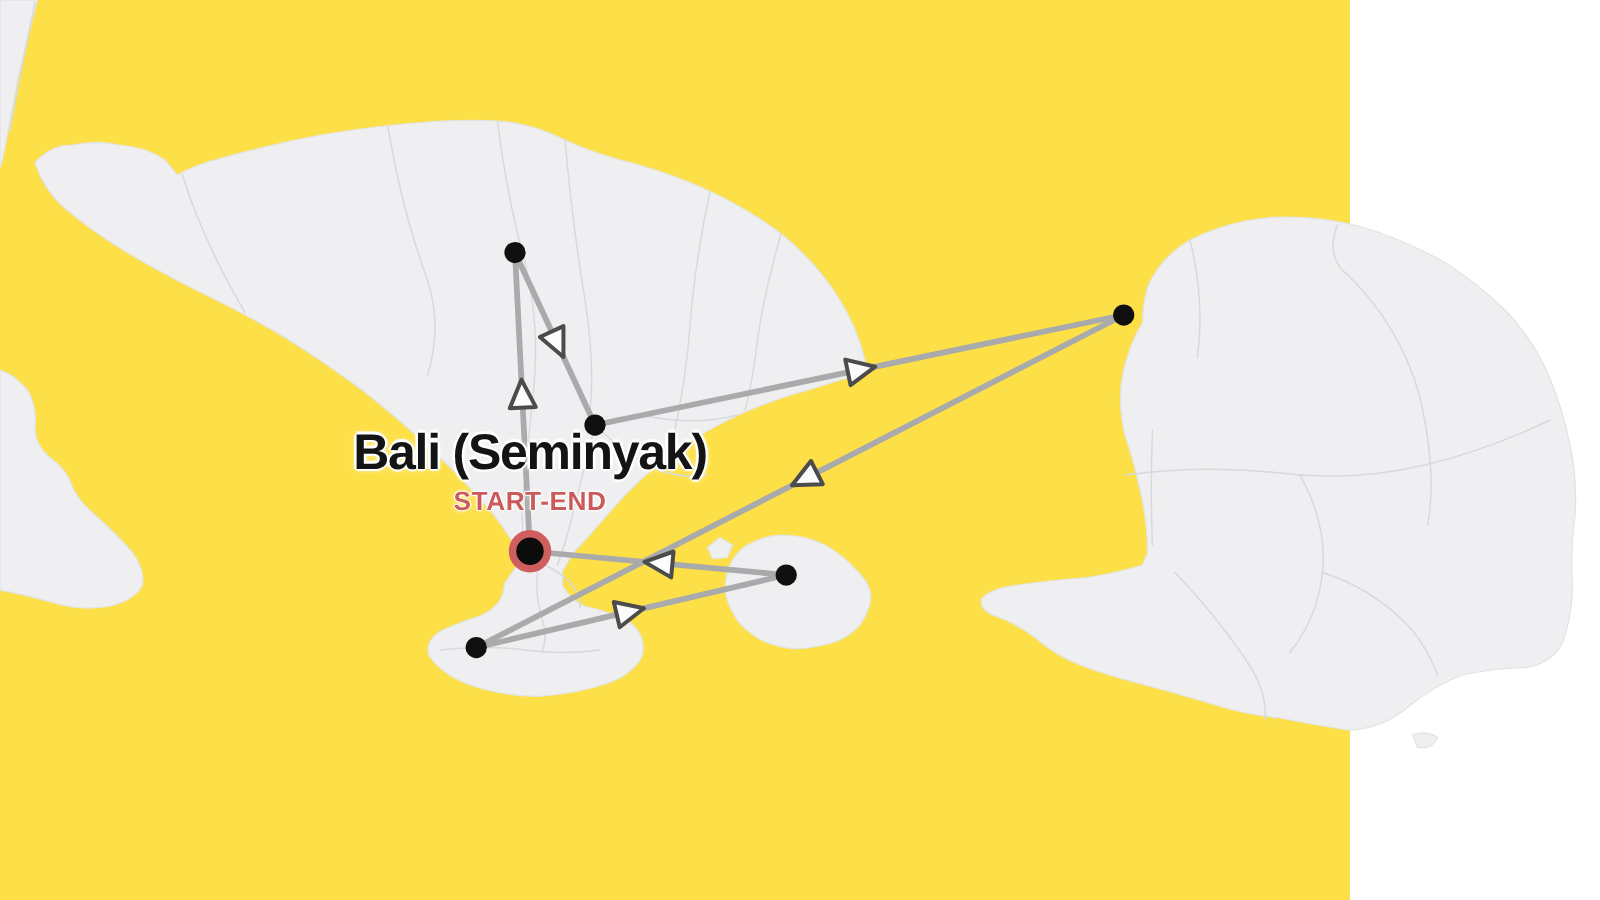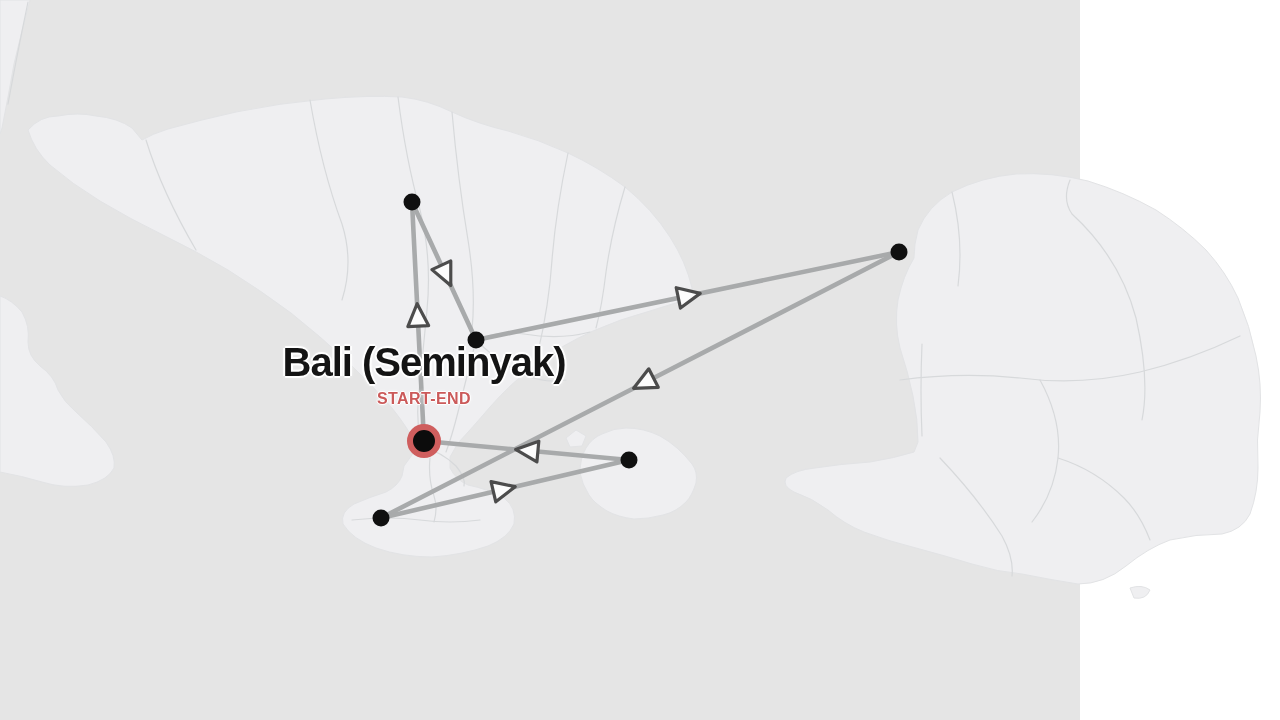--- a/index.html
+++ b/index.html
@@ -1,24 +1,24 @@
 <!DOCTYPE html>
 <html><head>
 <meta charset="utf-8">
 <style>
   html,body{margin:0;padding:0;background:#ffffff;width:1280px;height:720px;overflow:hidden;
     font-family:"Liberation Sans", sans-serif;}
-  .stage{position:relative;width:1080px;height:720px;background:#e5e5e5;}
+  .stage{position:relative;width:1080px;height:720px;background:#fde047;}
   svg{position:absolute;left:0;top:0;display:block;}
   .island{fill:#efeff1;stroke:#e2e3e5;stroke-width:1;}
   .mapline{fill:none;stroke:#d7d9db;stroke-width:1.2;stroke-linecap:round;stroke-linejoin:round;}
   .label-wrap{position:absolute;transform:translateX(-50%);text-align:center;white-space:nowrap;pointer-events:none;}
   .title{font-weight:bold;font-size:40px;letter-spacing:-1px;color:#141414;line-height:1;
     text-shadow:-2px 0 0 #fff,2px 0 0 #fff,0 -2px 0 #fff,0 2px 0 #fff,0 0 5px #fff;}
-  .tag{font-weight:bold;font-size:16px;letter-spacing:.4px;color:#cb5a5a;line-height:1;
+  .tag{font-weight:bold;font-size:21px;letter-spacing:.4px;color:#cb5a5a;line-height:1;
     text-shadow:-1px 0 0 #fff,1px 0 0 #fff,0 -1px 0 #fff,0 1px 0 #fff,0 0 4px #fff;}
 </style>
 </head>
 <body>
 
 <div class="stage">
 
   <svg width="1280" height="720" viewBox="0 0 1280 720">
     <g>
 

